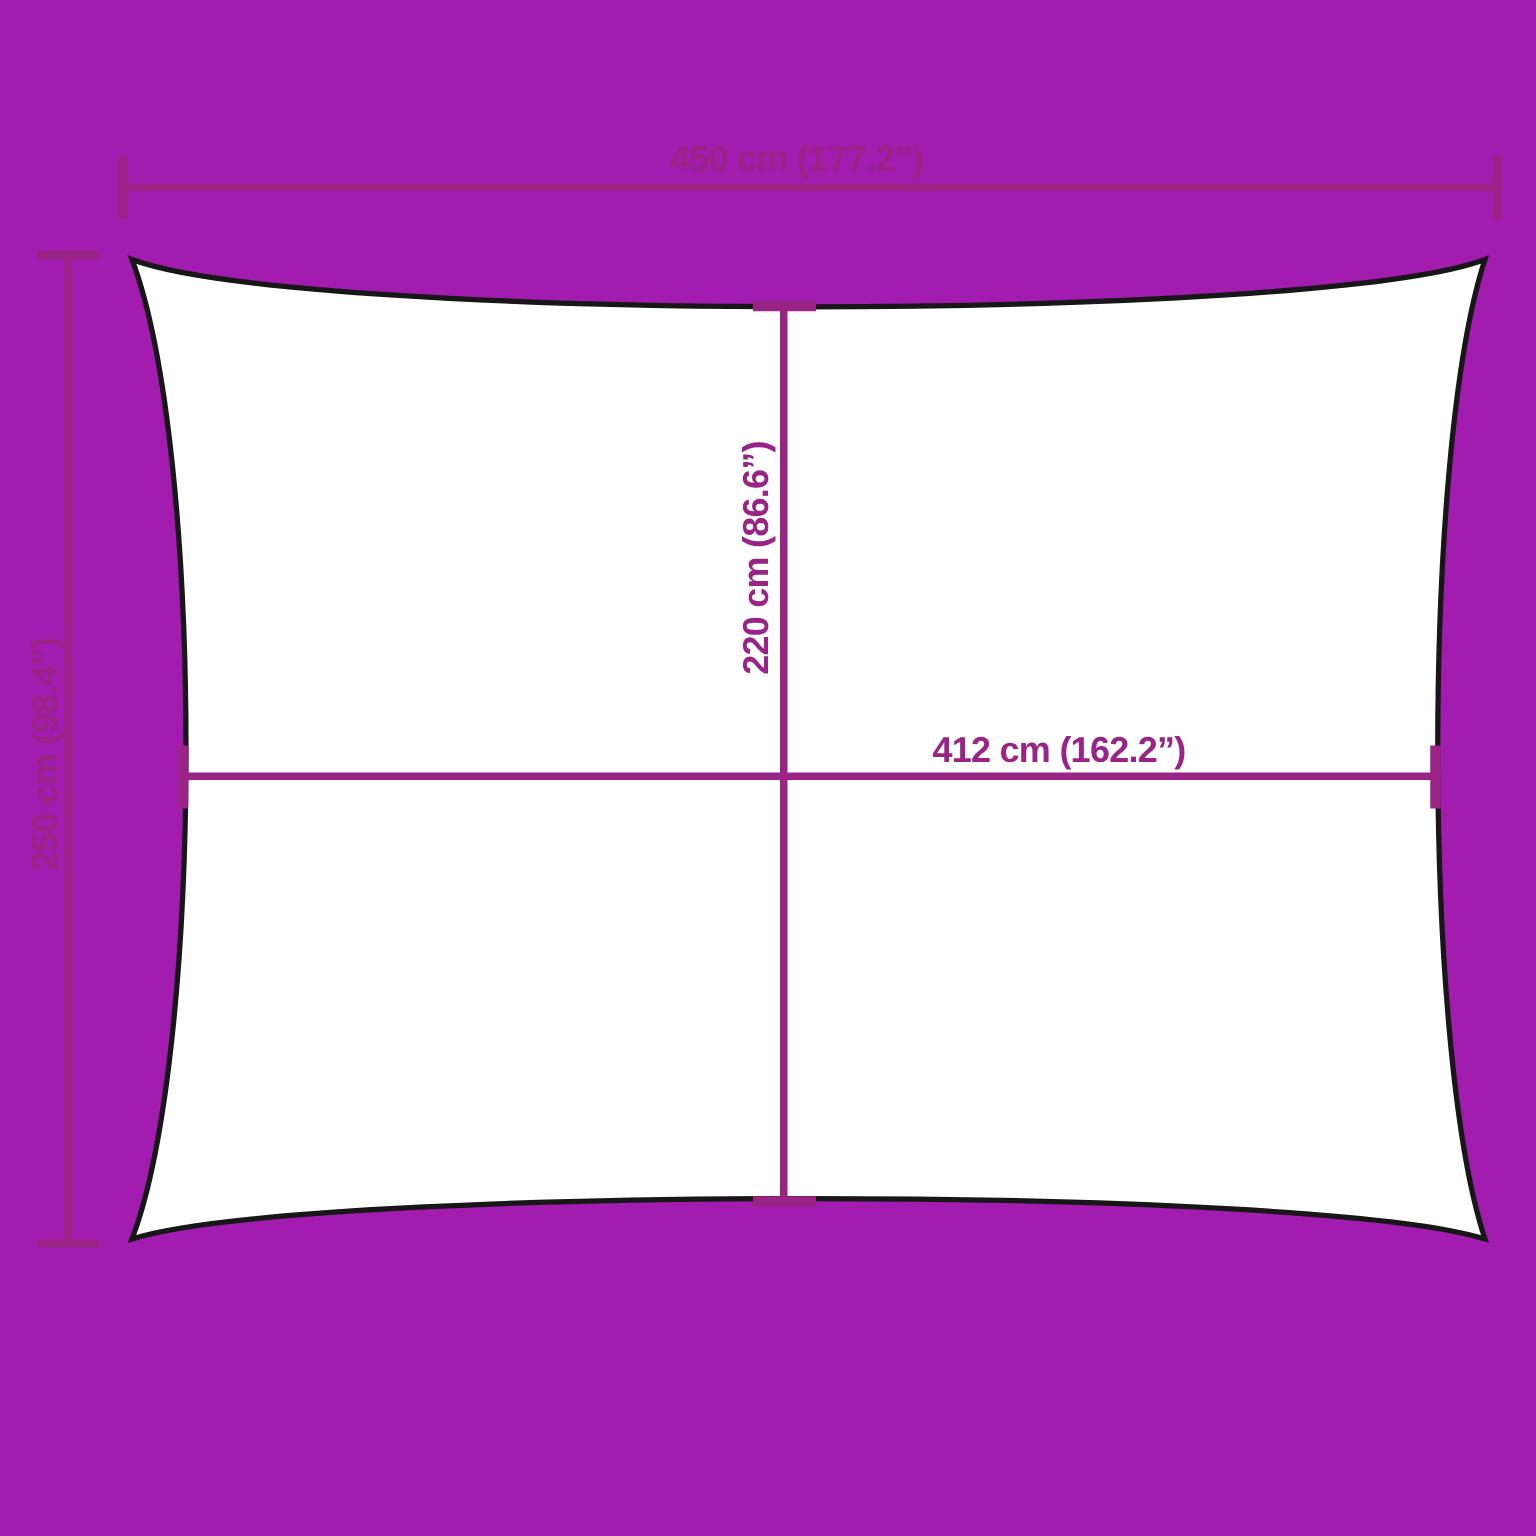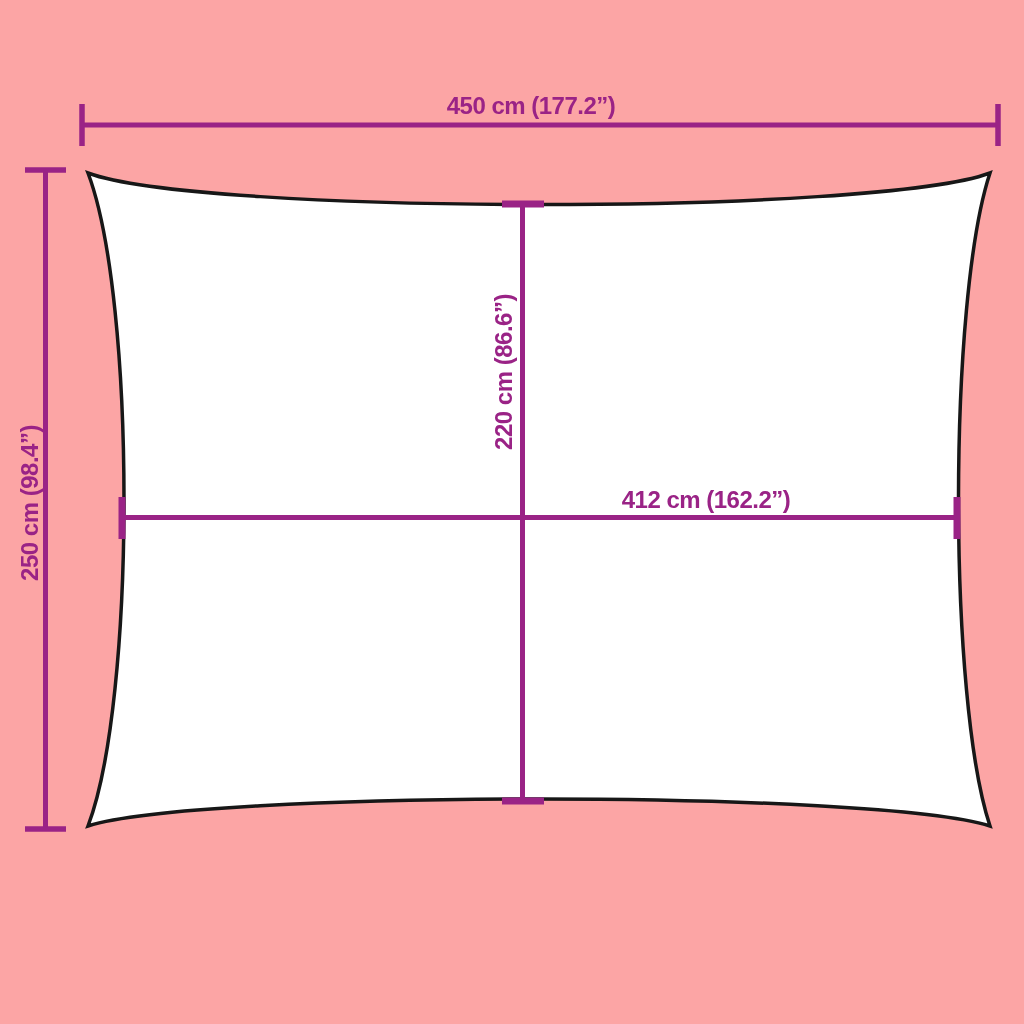--- a/index.html
+++ b/index.html
@@ -8,21 +8,21 @@
     background: #ffffff;
     width: 1024px;
     height: 1024px;
     overflow: hidden;
     font-family: "Liberation Sans", sans-serif;
   }
   .stage {
     position: relative;
     width: 1024px;
     height: 1024px;
-    background: #fca5a5;
+    background: #a21caf;
   }
   svg { display: block; }
   .dim-label {
     font-family: "Liberation Sans", "DejaVu Sans", sans-serif;
     font-weight: bold;
     font-size: 24px;
     letter-spacing: -0.5px;
   }
 </style>
 </head>

